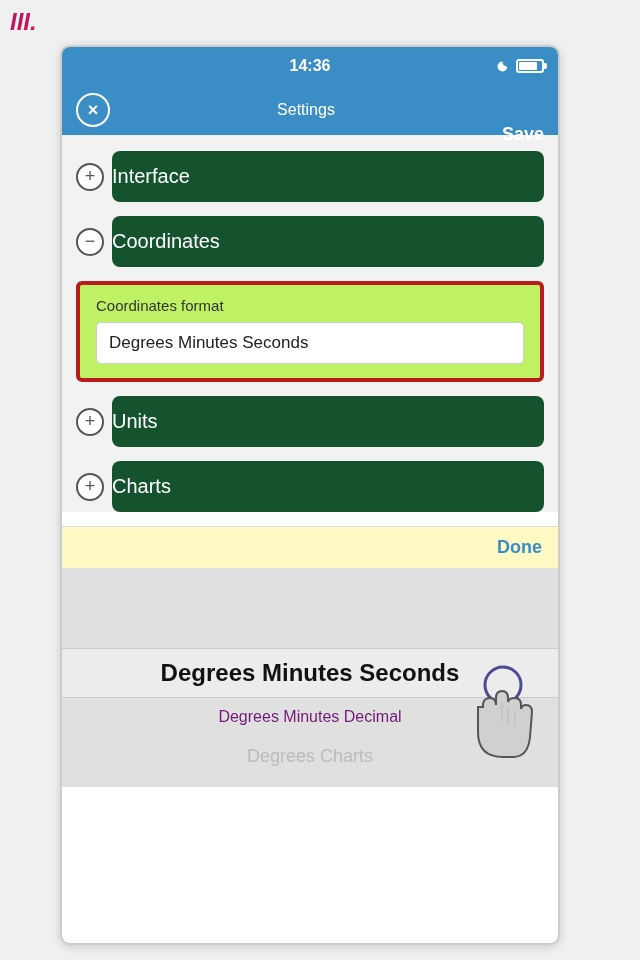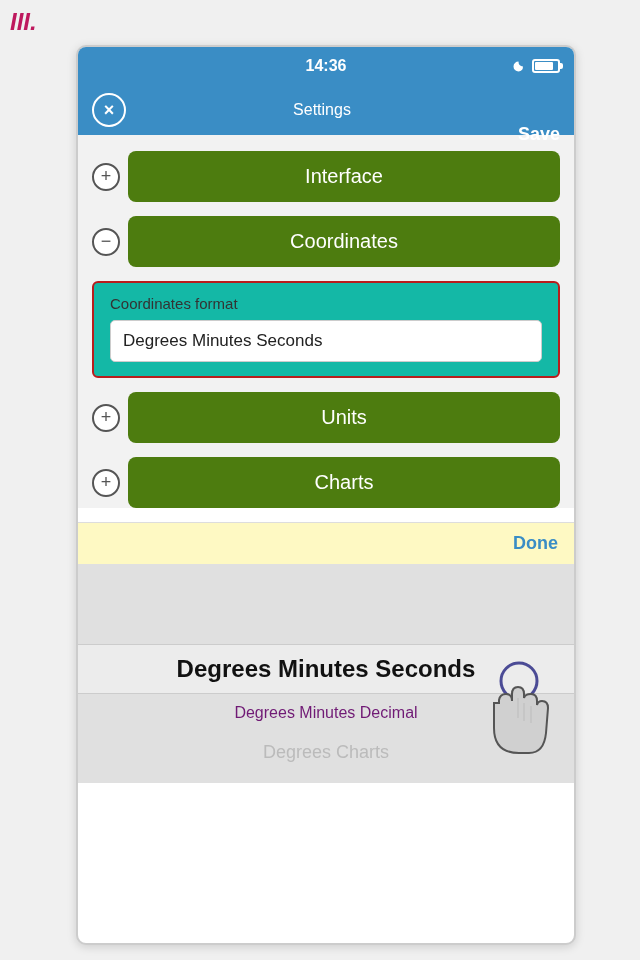--- a/index.html
+++ b/index.html
@@ -20,21 +20,21 @@
       font-size: 24px;
       font-weight: bold;
       color: #be185d;
       font-style: italic;
     }
 
     
     .phone-frame {
       position: absolute;
       top: 45px;
-      left: 76px;
+      left: 60px;
       width: 500px;
       height: 900px;
       background: #fff;
       border: 2px solid #ccc;
       border-radius: 10px;
       overflow: hidden;
       box-shadow: 0 2px 10px rgba(0,0,0,0.15);
     }
 
     
@@ -155,35 +155,35 @@
       align-items: center;
       justify-content: center;
       font-size: 18px;
       color: #555;
       cursor: pointer;
       flex-shrink: 0;
       margin-right: 8px;
     }
     .section-btn {
       flex: 1;
-      background: #4d7c0f;
+      background: #14532d;
       color: #fff;
       font-size: 20px;
       font-weight: 500;
       border: none;
       border-radius: 8px;
       padding: 14px 0;
-      text-align: center;
+      text-align: left;
       cursor: pointer;
     }
 
     
     .coordinates-expanded {
-      background: #14b8a6;
-      border: 2px solid #b91c1c;
+      background: #bef264;
+      border: 4px solid #b91c1c;
       border-radius: 6px;
       margin-bottom: 14px;
       padding: 12px 16px 14px;
     }
     .coord-label {
       font-size: 15px;
       color: #333;
       margin-bottom: 8px;
     }
     .coord-value-box {

